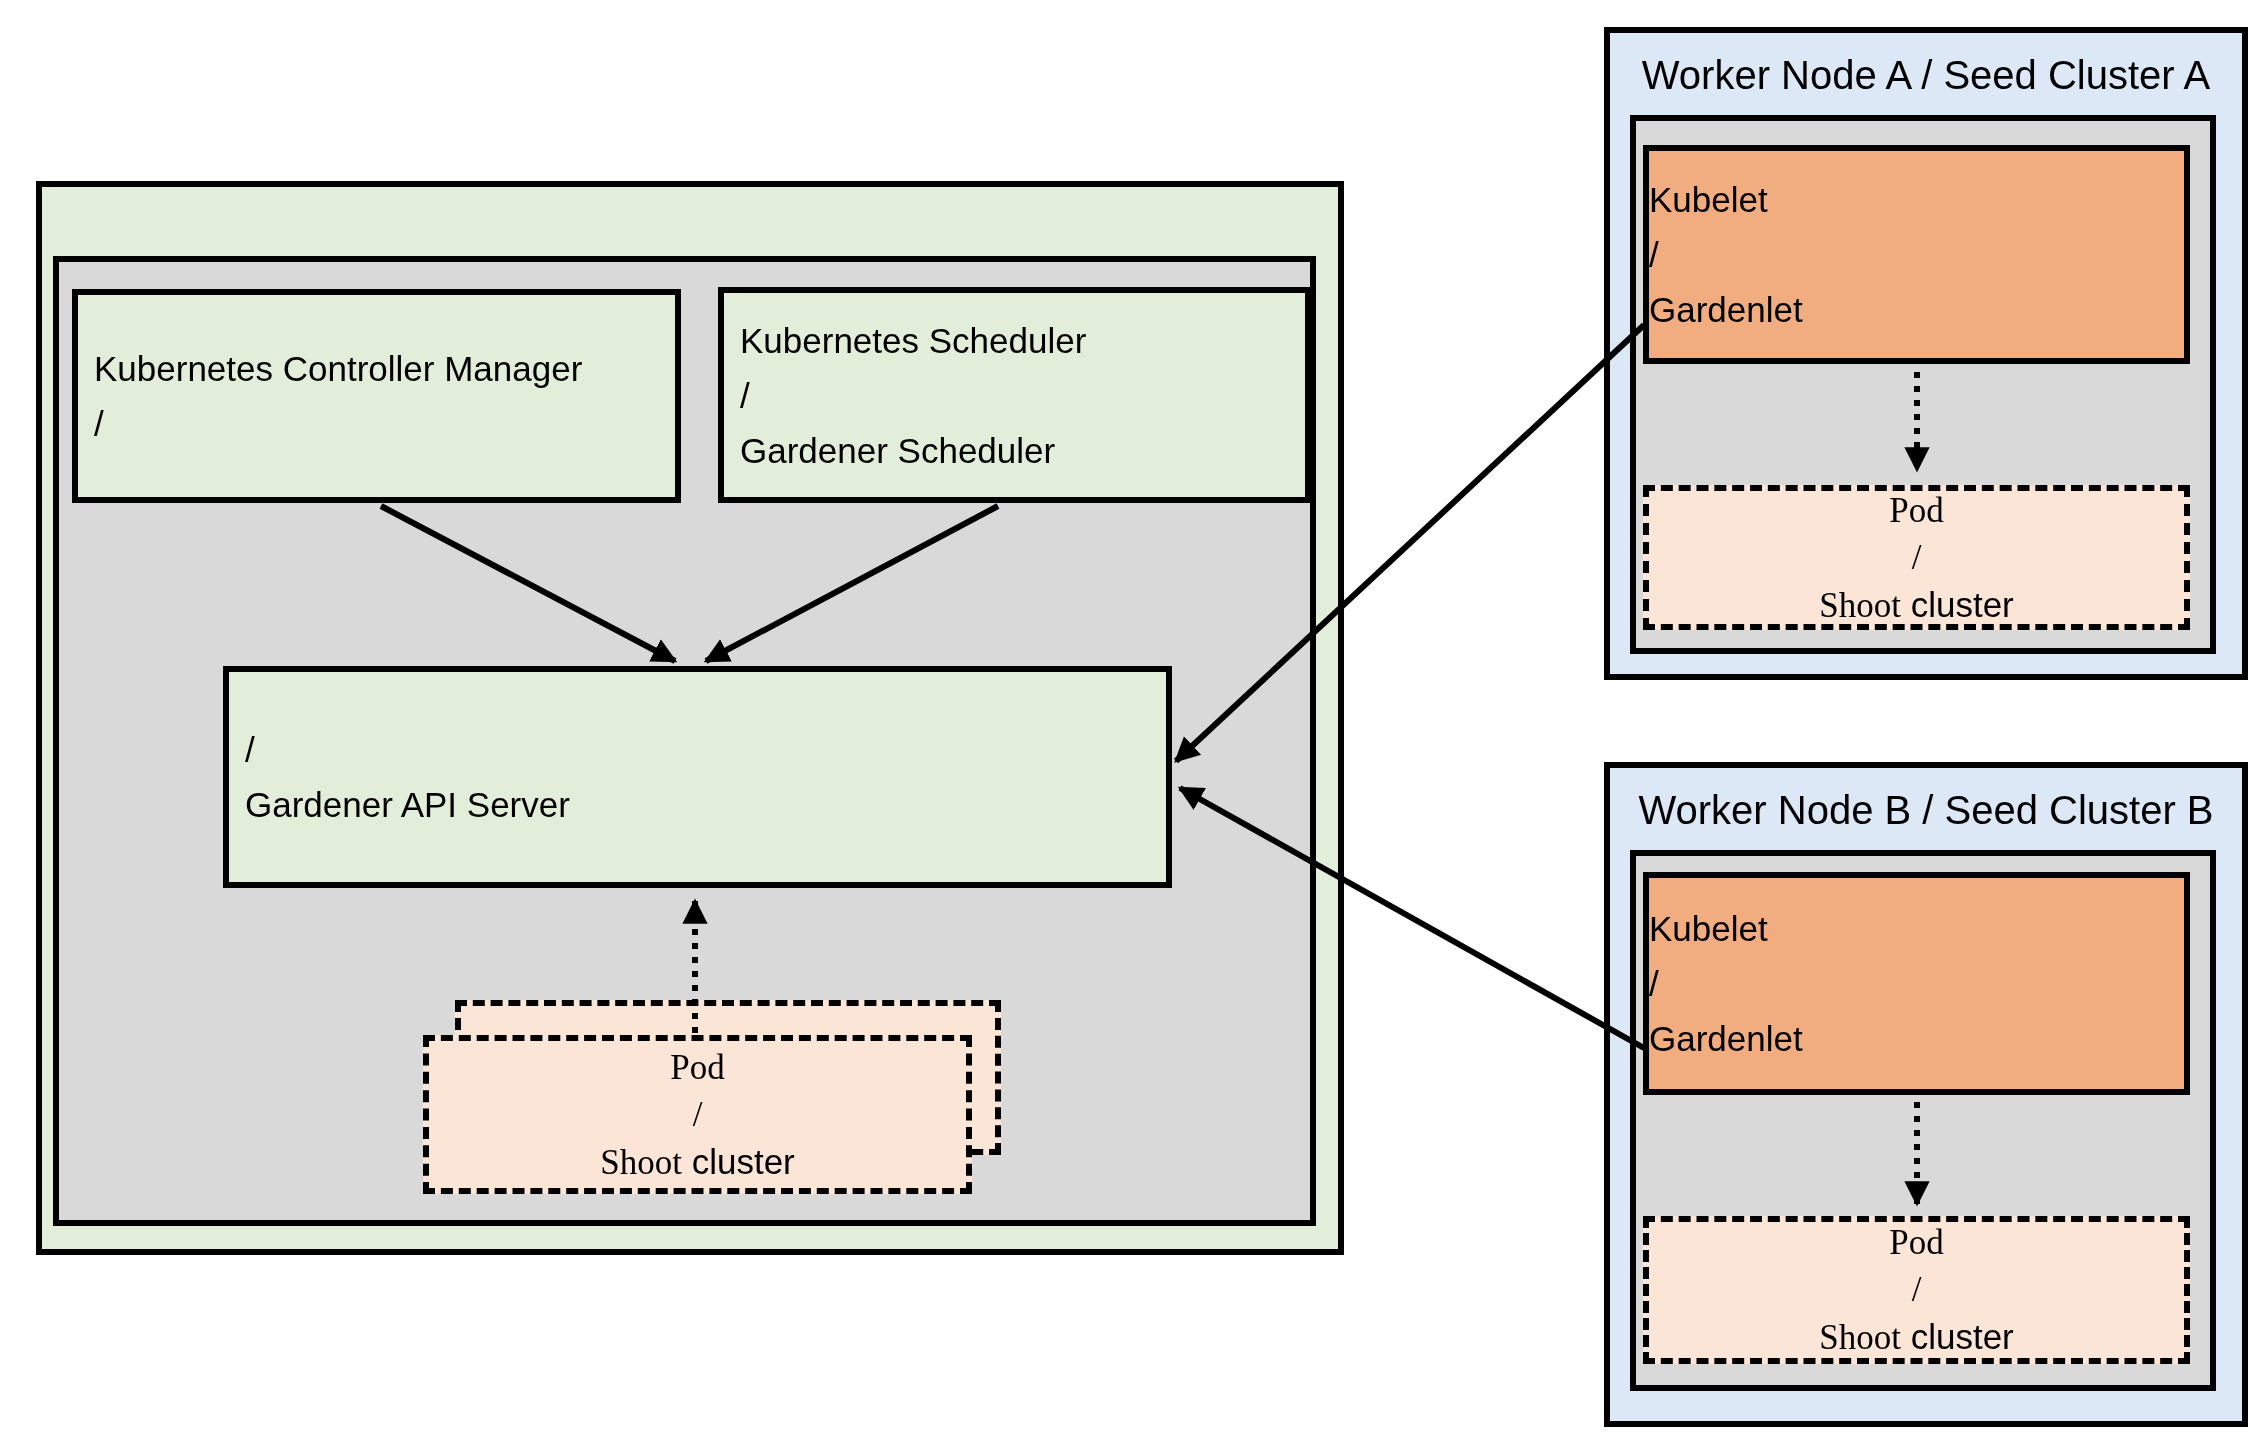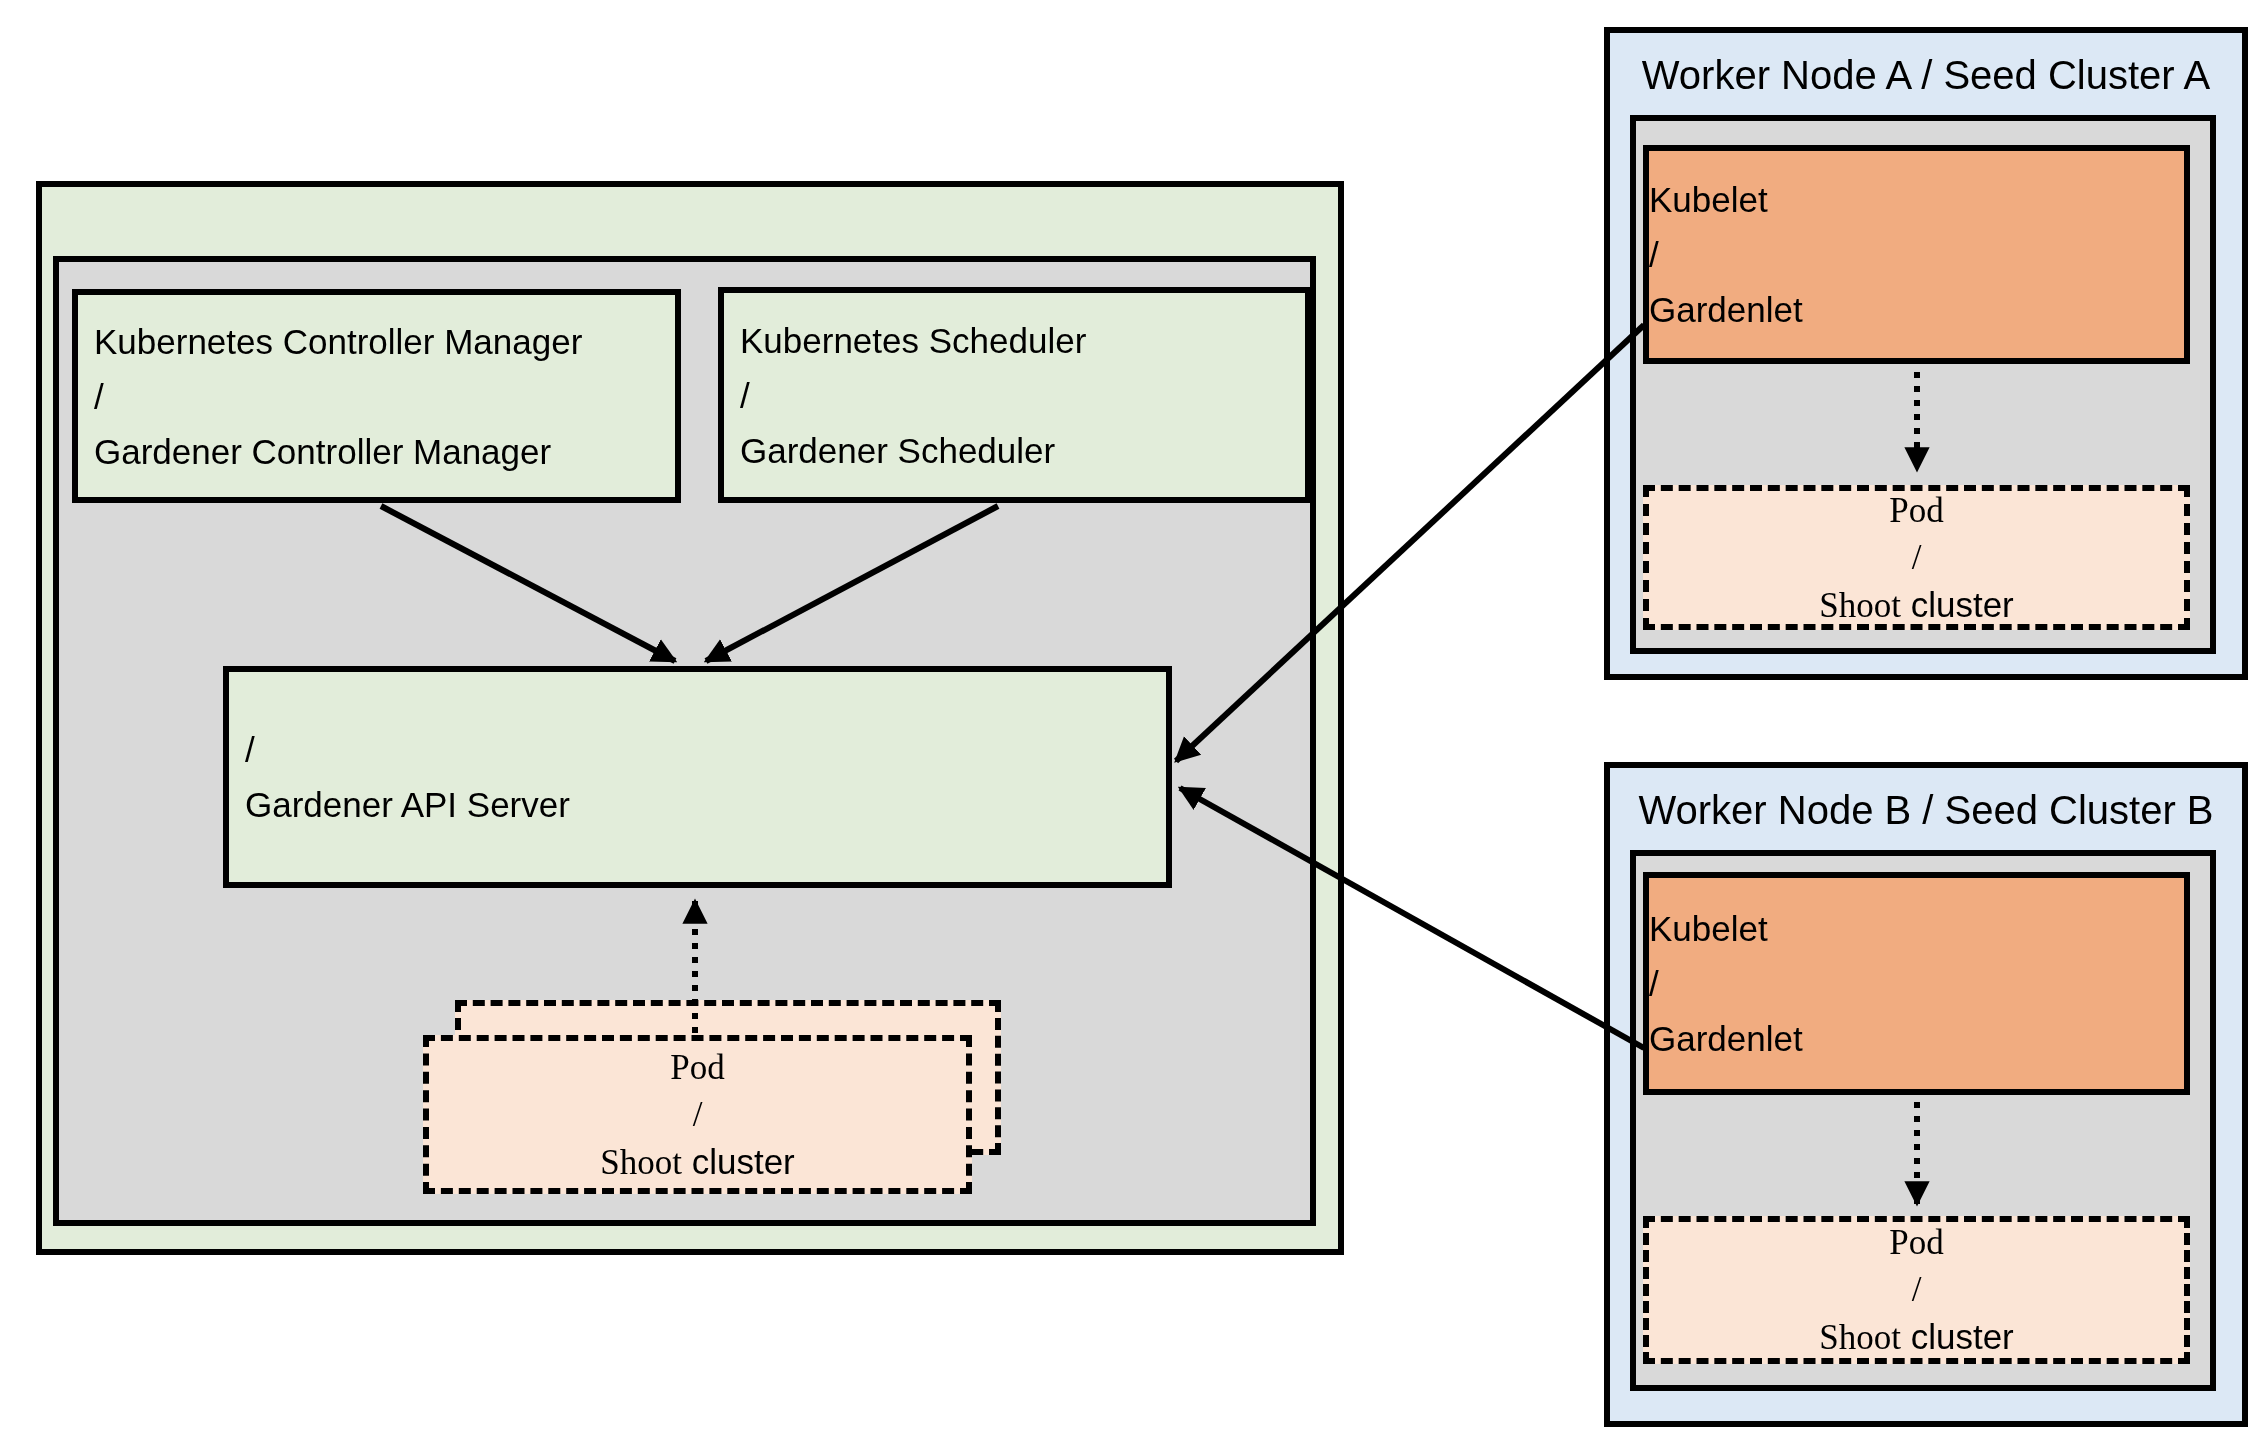--- a/index.html
+++ b/index.html
@@ -73,21 +73,20 @@
   <div class="abs cp-outer">
     <div class="abs cp-title">Kubernetes Control Plane / Gardener Control Plane</div>
   </div>
 
   <div class="abs cp-gray"></div>
 
   <div class="abs cm-box green-box">
     <div class="lines3">
       <span>Kubernetes Controller Manager</span>
       <span>/</span>
-      <span>Gardener Controller Manager</span>
     </div>
   </div>
 
   <div class="abs sch-box green-box">
     <div class="lines3">
       <span>Kubernetes Scheduler</span>
       <span>/</span>
       <span class="bold">Gardener Scheduler</span>
     </div>
   </div>

